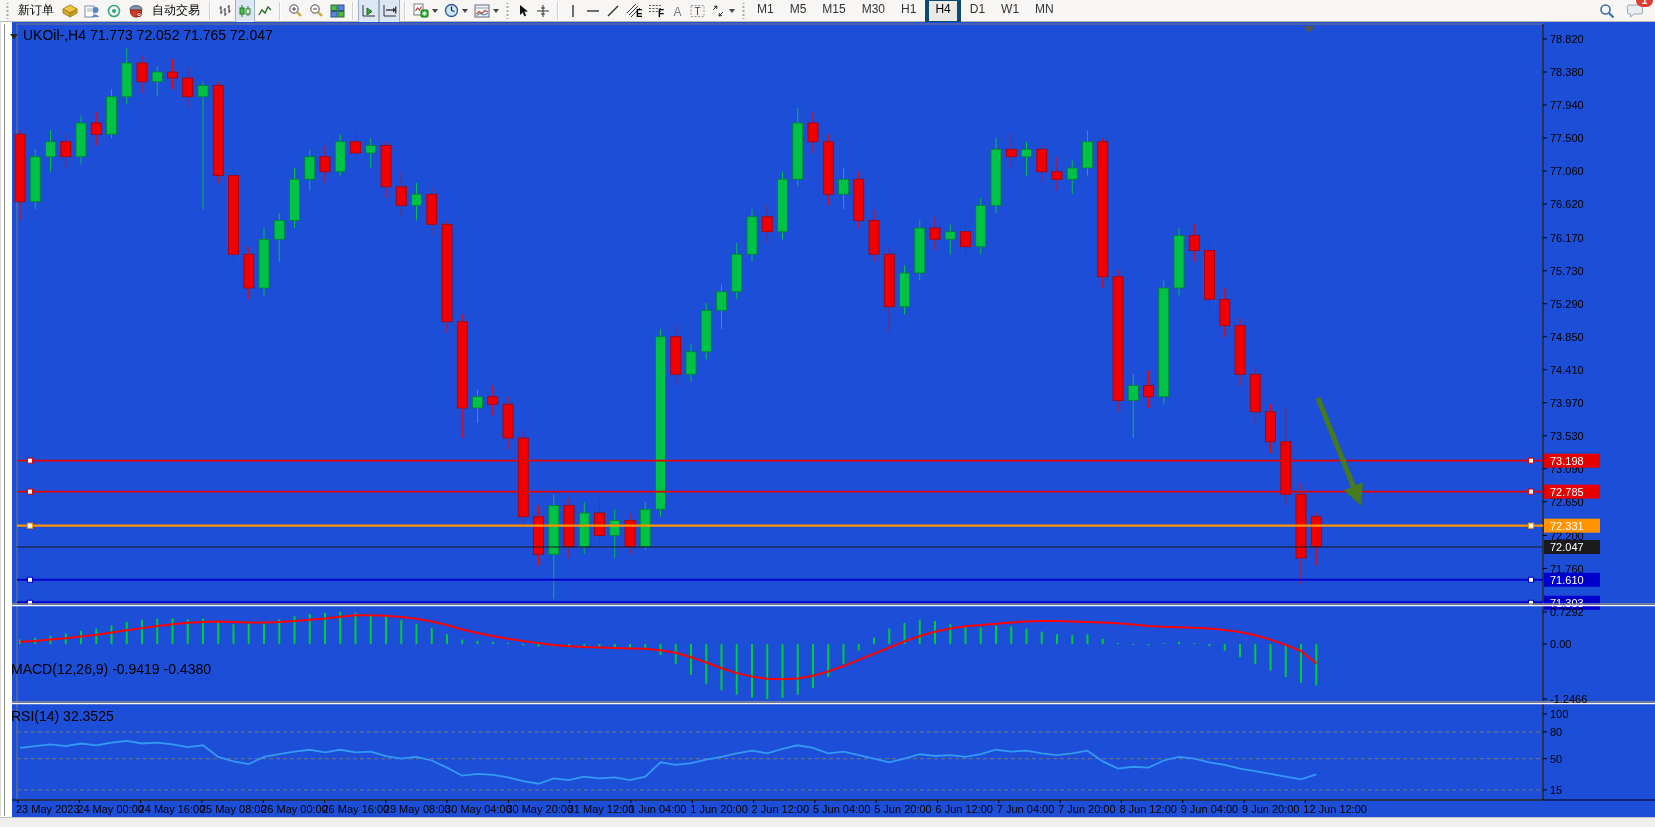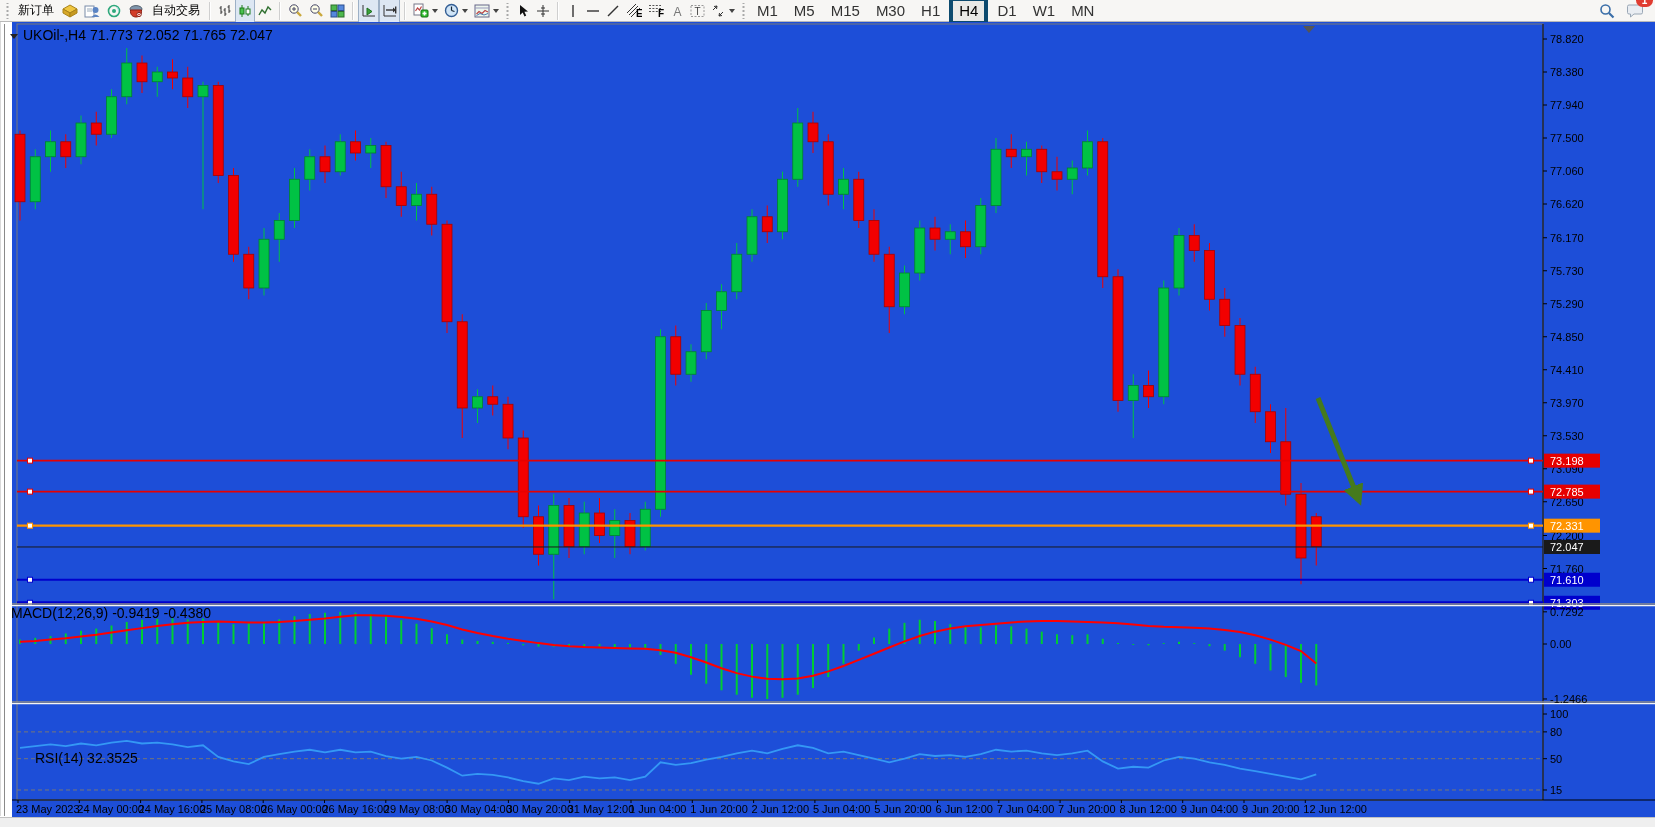--- a/index.html
+++ b/index.html
@@ -15,21 +15,21 @@
   }
   .grip{width:5px;height:16px;margin:0 3px;
     background-image:radial-gradient(circle,#a9a9a9 1px,transparent 1.2px);
     background-size:4px 4px;background-position:center;}
   .tb-sep{width:1px;height:18px;background:#cfcfcf;margin:0 4px;border-right:1px solid #fff;}
   .tb-btn{height:26px;min-width:20px;display:flex;align-items:center;justify-content:center;
     border:1px solid transparent;border-radius:2px;box-sizing:border-box;padding:0 2px;cursor:default;}
   .tb-btn svg{display:block;}
   .tb-pressed{border:1px solid #9db0c6;background:#dde7f3;}
   .tb-text{font-size:12px;padding:0 4px;white-space:nowrap;}
-  .tf-btn{height:18px;padding:1px 6px;font-size:15px;color:#333;border:1px solid transparent;
+  .tf-btn{height:18px;padding:1px 6px;font-size:12px;color:#333;border:1px solid transparent;
     border-radius:2px;margin:0 1px;}
   .tf-active{border:4px solid #0c4a6e;background:#e9e9e6;color:#000;}
   .dd-arrow{width:0;height:0;border-left:3px solid transparent;border-right:3px solid transparent;
     border-top:4px solid #444;margin-left:3px;}
   .toolbar-right{margin-left:auto;display:flex;align-items:center;gap:6px;padding-right:6px;}
   .badge{
     position:absolute;top:-5px;right:-7px;background:#e03c31;color:#fff;font-size:10px;font-weight:bold;
     border-radius:8px;min-width:13px;height:13px;line-height:13px;text-align:center;padding:0 2px;}
   .bubble-wrap{position:relative;}
   
@@ -665,18 +665,18 @@
           <path d="M0,0 L10,5 L0,10 z" fill="#457a1d"></path>
         </marker>
       </defs>
       <line x1="1306" y1="398" x2="1346" y2="498" stroke="#457a1d" stroke-width="5" marker-end="url(#ah)"></line>
     </svg>
 </div>
 
 <div class="overlay-label" style="left:10px;top:27px;">
   <span class="collapse-tri"></span><span>UKOil-,H4  71.773 72.052 71.765 72.047</span>
 </div>
-<div class="overlay-label" style="left:11px;top:605px;">MACD(12,26,9) -0.9419 -0.4380</div>
-<div class="overlay-label" style="left:11px;top:750px;margin-left:24px;">RSI(14) 32.3525</div>
+<div class="overlay-label" style="left:11px;top:661px;">MACD(12,26,9) -0.9419 -0.4380</div>
+<div class="overlay-label" style="left:11px;top:708px;">RSI(14) 32.3525</div>
 
 <div class="win-edge-l1"></div>
 <div class="win-edge-l2"></div>
 <div class="statusbar"></div>
 
 </body></html>

